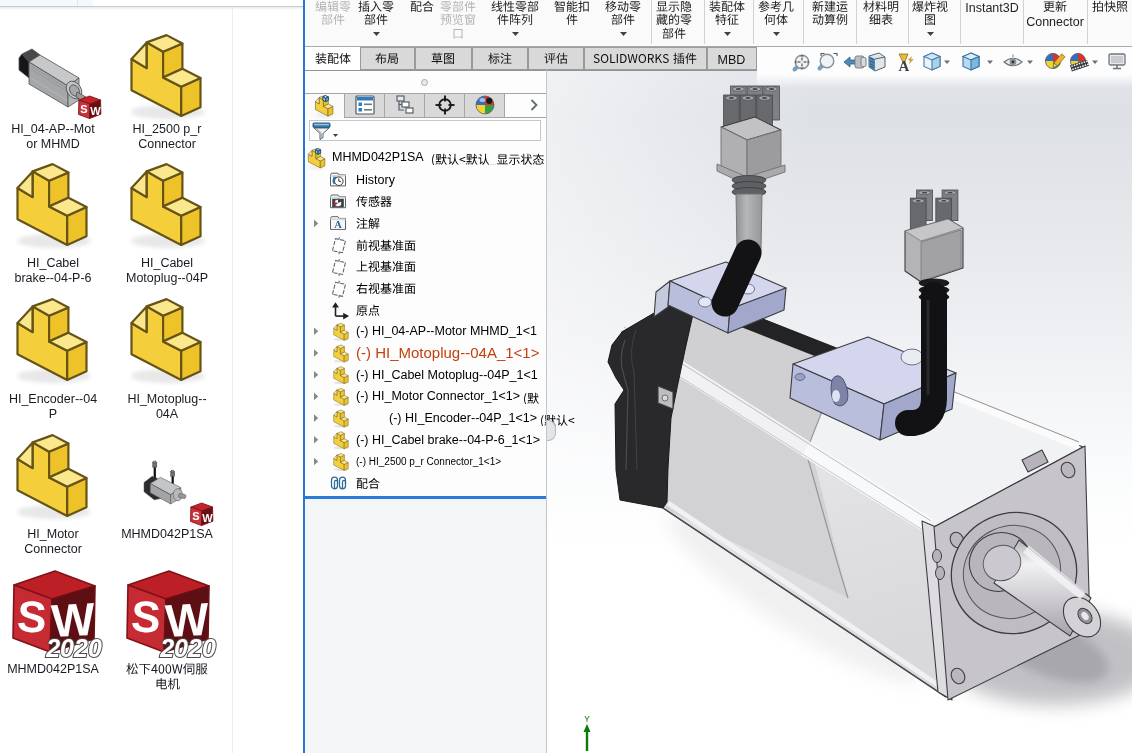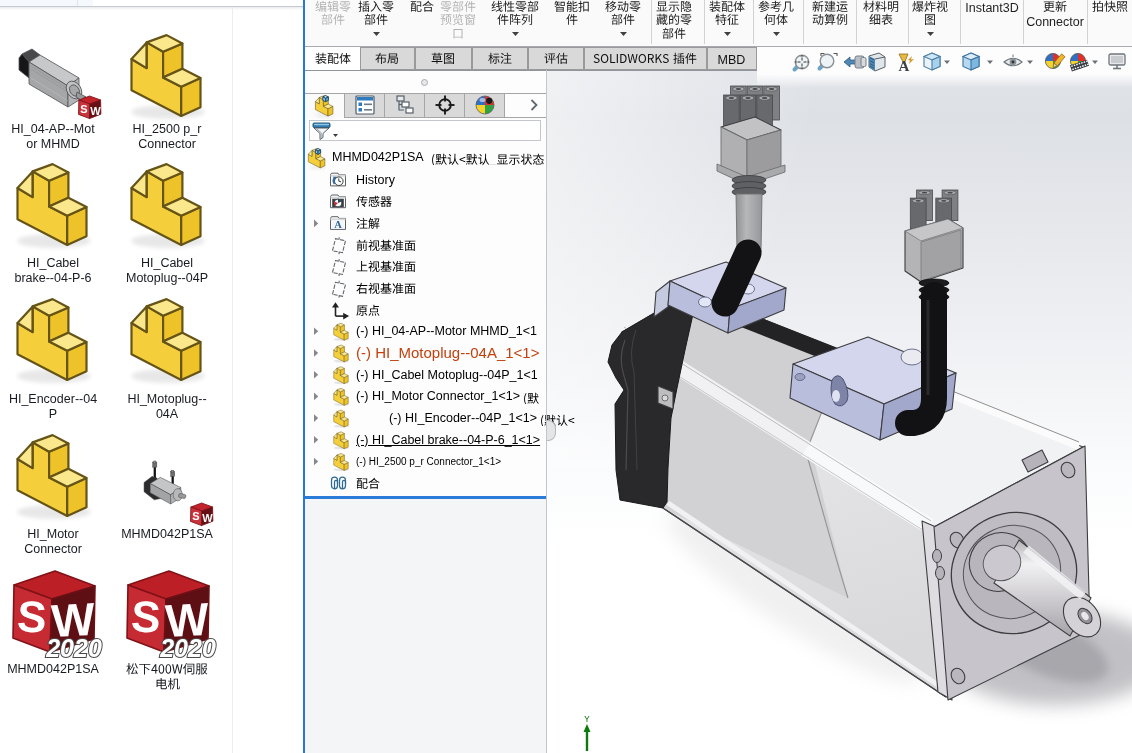--- a/index.html
+++ b/index.html
@@ -710,21 +710,21 @@
 <div class="abs" style="left:356px;top:388.4px;width:189px;height:16px;line-height:16px;white-space:nowrap;overflow:hidden;font-size:12.5px;color:#000;">(-) HI_Motor Connector_1&lt;1&gt; <span style="display:inline-block;vertical-align:-4.1px;"><svg width="16.1" height="15.0" viewBox="0 0 16.1 15.0" fill="#000" style="overflow:visible;display:block">
         <path transform="translate(0.00,13.92) scale(0.01200,-0.01200)" d="M239 -196 295 -171C209 -29 168 141 168 311C168 480 209 649 295 792L239 818C147 668 92 507 92 311C92 114 147 -47 239 -196Z"></path>
         <path transform="translate(4.06,13.92) scale(0.01200,-0.01200)" d="M760 760C801 710 850 640 871 597L924 631C901 673 851 739 809 788ZM165 701C182 652 194 588 196 546L236 557C233 597 220 661 202 710ZM203 119C211 63 215 -8 213 -55L265 -49C266 -3 261 69 251 124ZM301 119C318 69 331 3 333 -40L384 -28C380 13 366 79 347 129ZM402 125C421 84 439 32 444 -2L494 17C488 50 470 101 449 140ZM114 142C96 88 65 11 33 -37L86 -62C116 -12 144 65 164 120ZM371 711C362 664 342 592 327 550L361 536C378 576 398 641 416 694ZM683 839V612L682 551H515V480H679C667 313 624 126 479 -32C499 -44 523 -61 537 -76C644 45 698 181 725 316C766 147 830 7 928 -76C940 -57 963 -31 980 -18C856 74 785 264 749 480H950V551H748L749 612V839ZM148 752H266V505H148ZM315 752H426V505H315ZM82 378V317H257V239L60 229L65 162C179 170 341 180 498 191L499 252L323 242V317H484V378H323V450H486V806H89V450H257V378Z"></path>
       </svg></span></div>
 <div class="abs" style="left:356px;top:410.1px;width:189px;height:16px;line-height:16px;white-space:nowrap;overflow:hidden;font-size:12.5px;color:#000;margin-left:33px;">(-) HI_Encoder--04P_1&lt;1&gt; <span style="display:inline-block;vertical-align:-4.1px;"><svg width="34.7" height="15.0" viewBox="0 0 34.7 15.0" fill="#000" style="overflow:visible;display:block">
         <path transform="translate(0.00,13.92) scale(0.01200,-0.01200)" d="M239 -196 295 -171C209 -29 168 141 168 311C168 480 209 649 295 792L239 818C147 668 92 507 92 311C92 114 147 -47 239 -196Z"></path>
         <path transform="translate(4.06,13.92) scale(0.01200,-0.01200)" d="M760 760C801 710 850 640 871 597L924 631C901 673 851 739 809 788ZM165 701C182 652 194 588 196 546L236 557C233 597 220 661 202 710ZM203 119C211 63 215 -8 213 -55L265 -49C266 -3 261 69 251 124ZM301 119C318 69 331 3 333 -40L384 -28C380 13 366 79 347 129ZM402 125C421 84 439 32 444 -2L494 17C488 50 470 101 449 140ZM114 142C96 88 65 11 33 -37L86 -62C116 -12 144 65 164 120ZM371 711C362 664 342 592 327 550L361 536C378 576 398 641 416 694ZM683 839V612L682 551H515V480H679C667 313 624 126 479 -32C499 -44 523 -61 537 -76C644 45 698 181 725 316C766 147 830 7 928 -76C940 -57 963 -31 980 -18C856 74 785 264 749 480H950V551H748L749 612V839ZM148 752H266V505H148ZM315 752H426V505H315ZM82 378V317H257V239L60 229L65 162C179 170 341 180 498 191L499 252L323 242V317H484V378H323V450H486V806H89V450H257V378Z"></path>
         <path transform="translate(16.06,13.92) scale(0.01200,-0.01200)" d="M142 775C192 729 260 663 292 625L345 680C311 717 242 778 192 821ZM622 839C620 500 625 149 372 -28C392 -40 416 -63 429 -80C563 17 630 161 663 327C701 186 772 17 913 -79C926 -60 948 -38 968 -24C749 117 703 434 690 531C697 631 697 736 698 839ZM47 526V454H215V111C215 63 181 29 160 15C174 2 195 -24 202 -40C216 -21 243 0 434 134C427 149 417 177 412 197L288 114V526Z"></path>
         <path transform="translate(28.06,13.92) scale(0.01200,-0.01200)" d="M518 146V226L281 313L131 369V373L281 429L518 517V596L38 407V335Z"></path>
       </svg></span></div>
-<div class="abs" style="left:356px;top:431.8px;width:189px;height:16px;line-height:16px;white-space:nowrap;overflow:hidden;font-size:12.5px;color:#000;text-decoration:underline;">(-) HI_Cabel brake--04-P-6_1&lt;1&gt;</div>
+<div class="abs" style="left:356px;top:431.8px;width:189px;height:16px;line-height:16px;white-space:nowrap;overflow:hidden;font-size:12.5px;color:#000;">(-) HI_Cabel brake--04-P-6_1&lt;1&gt;</div>
 <div class="abs" style="left:356px;top:453.5px;width:189px;height:16px;line-height:16px;white-space:nowrap;overflow:hidden;font-size:10px;color:#000;">(-) HI_2500 p_r Connector_1&lt;1&gt;</div>
 <div style="position:absolute;left:356.0px;top:473.6px;width:24px;">
     <svg width="24.0" height="15.0" viewBox="0 0 24.0 15.0" fill="#000" style="overflow:visible;display:block">
       <path transform="translate(0.00,13.92) scale(0.01200,-0.01200)" d="M554 795V723H858V480H557V46C557 -46 585 -70 678 -70C697 -70 825 -70 846 -70C937 -70 959 -24 968 139C947 144 916 158 898 171C893 27 886 1 841 1C813 1 707 1 686 1C640 1 631 8 631 46V408H858V340H930V795ZM143 158H420V54H143ZM143 214V553H211V474C211 420 201 355 143 304C153 298 169 283 176 274C239 332 253 412 253 473V553H309V364C309 316 321 307 361 307C368 307 402 307 410 307H420V214ZM57 801V734H201V618H82V-76H143V-7H420V-62H482V618H369V734H505V801ZM255 618V734H314V618ZM352 553H420V351L417 353C415 351 413 350 402 350C395 350 370 350 365 350C353 350 352 352 352 365Z"></path>
       <path transform="translate(12.00,13.92) scale(0.01200,-0.01200)" d="M517 843C415 688 230 554 40 479C61 462 82 433 94 413C146 436 198 463 248 494V444H753V511C805 478 859 449 916 422C927 446 950 473 969 490C810 557 668 640 551 764L583 809ZM277 513C362 569 441 636 506 710C582 630 662 567 749 513ZM196 324V-78H272V-22H738V-74H817V324ZM272 48V256H738V48Z"></path>
     </svg>
   </div>
 <div class="abs" style="left:305.4px;top:496.2px;width:240.6px;height:2.6px;background:#2b7cd9;"></div>
 <div class="abs" style="left:546px;top:70px;width:1px;height:683px;background:#c2c6ca;"></div>
 <div class="abs" style="left:546.5px;top:420px;width:8px;height:19px;background:#e3e5e7;border:1px solid #b5b9bd;border-left:none;border-radius:0 8px 8px 0;"></div>

